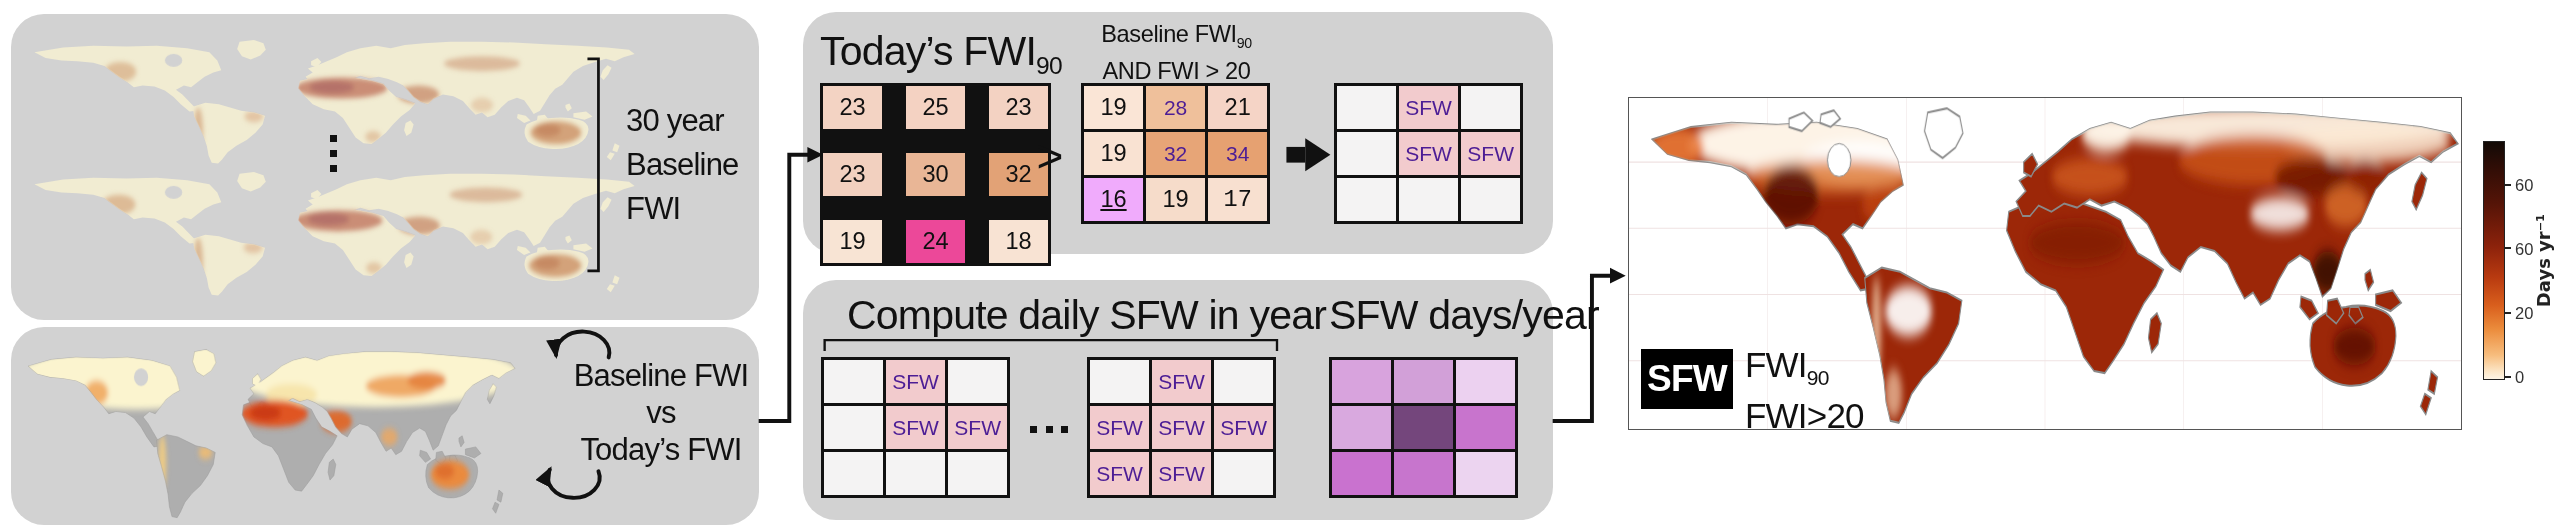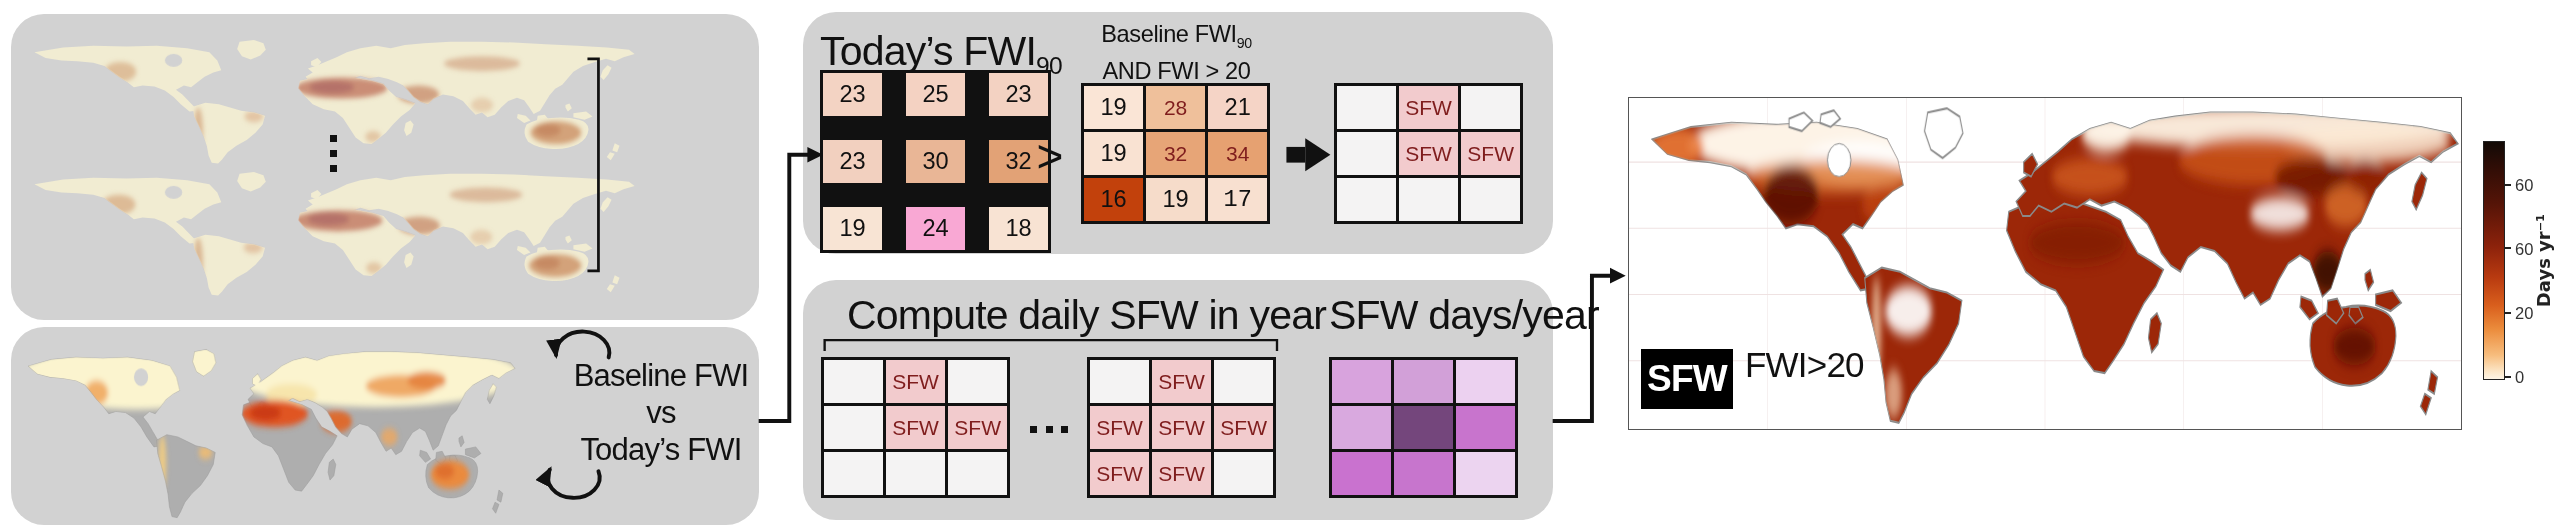--- a/index.html
+++ b/index.html
@@ -6,21 +6,21 @@
   body{width:2576px;height:531px;font-family:"Liberation Sans","DejaVu Sans",sans-serif;color:#111;}
   .stage{position:relative;width:2576px;height:531px;overflow:hidden;background:#fff;}
   .panel{position:absolute;background:#d2d2d2;border-radius:33px;}
   .abs{position:absolute;}
   .ttl{position:absolute;text-align:center;font-weight:400;color:#111;letter-spacing:-0.8px;white-space:nowrap;}
   .ttl-big{font-size:41px;}
   .ttl-sm{font-size:23.6px;line-height:28px;letter-spacing:-0.4px;}
   sub{font-size:0.6em;margin-top:24px;}
   .grid3x3{position:absolute;display:grid;grid-template-columns:repeat(3,59px);grid-auto-rows:43px;gap:3.1px;background:#111;border:3.9px solid #111;}
   .grid3x3 .cell{display:flex;align-items:center;justify-content:center;font-size:23.6px;color:#111;}
-  .grid3x3 .cell.red{color:#7f1d1d;font-size:21px;}
+  .grid3x3 .cell.red{color:#4c1d95;font-size:21px;}
   .side-label{position:absolute;font-size:31px;line-height:44px;color:#111;letter-spacing:-0.8px;}
   .vs-label{position:absolute;width:236px;text-align:center;font-size:31px;line-height:37px;letter-spacing:-0.8px;color:#111;}
   .sq-dots-v{position:absolute;display:flex;flex-direction:column;gap:7.9px;}
   .sq-dots-h{position:absolute;display:flex;flex-direction:row;gap:8.6px;}
   .sq{width:7px;height:7px;background:#111;}
   .map-panel{position:absolute;background:#fff;border:1.6px solid #555;}
   .legend-box{position:absolute;background:#000;color:#fff;display:flex;align-items:center;justify-content:center;font-size:37px;font-weight:700;letter-spacing:-0.8px;}
   .legend-text{position:absolute;font-size:35px;line-height:38px;letter-spacing:-0.8px;color:#111;white-space:nowrap;}
   .colorbar{position:absolute;border:0.8px solid #222;
     background:linear-gradient(to bottom,#120a06 0%,#2e0d06 10%,#551407 26%,#8c220b 44%,#b83a10 57%,#d95f1d 69%,#eb8c3c 79%,#f7bd7e 90%,#fce7c9 97%,#fdf4e5 100%);}
@@ -115,20 +115,25 @@
       <ellipse cx="228" cy="116" rx="6" ry="30" fill="#d2a47c" opacity="0.7"></ellipse>
       <ellipse cx="297" cy="98" rx="12" ry="7" fill="#ddb490" opacity="0.7"></ellipse>
       <ellipse cx="677" cy="120" rx="33" ry="14" fill="#cf9a70" opacity="0.9"></ellipse>
       <ellipse cx="667" cy="117" rx="16" ry="8" fill="#c68a64"></ellipse>
       <ellipse cx="449" cy="123" rx="10" ry="7" fill="#d8ad85" opacity="0.6"></ellipse>
       <ellipse cx="584" cy="85" rx="14" ry="9" fill="#dcb28b" opacity="0.5"></ellipse>
     </g>
     <ellipse cx="197" cy="30" rx="11" ry="8" fill="#d2d2d2"></ellipse>
   </svg>
 
+  <div class="side-label" style="left:626px;top:99px;">
+    <div>30 year</div>
+    <div>Baseline</div>
+    <div>FWI</div>
+  </div>
 
   <div class="panel" style="left:11px;top:327px;width:748px;height:198px;"></div>
 
   <svg class="abs" style="left:14px;top:344px;" width="503" height="177" viewBox="0 0 780 160" preserveAspectRatio="none">
     <g fill="#aeaeae" stroke="#9c9c9c" stroke-width="0.6">
       <use href="#p-na"></use>
         <use href="#p-green"></use>
         <use href="#p-sa"></use>
         <use href="#p-af"></use>
         <use href="#p-eu"></use>
@@ -161,46 +166,46 @@
     <div>Baseline FWI</div>
     <div>vs</div>
     <div>Today’s FWI</div>
   </div>
 
   <div class="panel" style="left:803px;top:11.8px;width:750px;height:242px;"></div>
 
   <div class="ttl ttl-big" style="left:820px;top:28px;width:188px;">
     <span>Today’s FWI</span><sub>90</sub>
   </div>
-  <div class="grid3x3" style="left:820px;top:70px;gap:24px;">
+  <div class="grid3x3" style="left:820px;top:83px;gap:24px;">
       <div class="cell" style="background: rgb(243, 211, 195);">23</div>
       <div class="cell" style="background: rgb(244, 210, 194);">25</div>
       <div class="cell" style="background: rgb(243, 210, 194);">23</div>
       <div class="cell" style="background: rgb(242, 208, 191);">23</div>
       <div class="cell" style="background: rgb(233, 182, 150);">30</div>
       <div class="cell" style="background: rgb(226, 162, 118);">32</div>
       <div class="cell" style="background: rgb(248, 228, 212);">19</div>
-      <div class="cell" style="background: #f9a8d4; text-align: right;">24</div>
+      <div class="cell" style="background: #ec4899; text-align: right;">24</div>
       <div class="cell" style="background: rgb(248, 227, 211);">18</div>
     </div>
 
   <div class="ttl" style="left:1018px;top:129px;width:63px;font-size:46px;">&gt;</div>
 
   <div class="ttl ttl-sm" style="left:1081px;top:20.4px;width:191px;">
     <div><span>Baseline FWI</span><sub>90</sub></div>
     <div>AND FWI &gt; 20</div>
   </div>
   <div class="grid3x3" style="left:1081px;top:83px;">
       <div class="cell" style="background: rgb(250, 229, 214);">19</div>
       <div class="cell red" style="background: rgb(239, 192, 155);">28</div>
       <div class="cell" style="background: rgb(245, 212, 198);">21</div>
       <div class="cell" style="background: rgb(249, 226, 210);">19</div>
       <div class="cell red" style="background: rgb(231, 165, 119);">32</div>
       <div class="cell red" style="background: rgb(230, 161, 113);">34</div>
-      <div class="cell" style="background: #c2410c;">16</div>
+      <div class="cell" style="background: #f0abfc; text-decoration: underline;">16</div>
       <div class="cell" style="background: rgb(246, 220, 202);">19</div>
       <div class="cell" style="background: rgb(248, 224, 208); font-family: Liberation Mono, monospace;">17</div>
     </div>
 
   <div class="grid3x3" style="left:1334px;top:83px;">
       <div class="cell" style="background: rgb(244, 243, 243);"></div>
       <div class="cell red" style="background: rgb(242, 203, 205);">SFW</div>
       <div class="cell" style="background: rgb(244, 243, 243);"></div>
       <div class="cell" style="background: rgb(244, 243, 243);"></div>
       <div class="cell red" style="background: rgb(242, 203, 205);">SFW</div>
@@ -301,20 +306,21 @@
         </g>
       </g>
       <use href="#p-green" fill="#ffffff" stroke="#8a8a8a" style="vector-effect:non-scaling-stroke"></use>
       <use href="#p-arc" fill="#ffffff" stroke="#8a8a8a" style="vector-effect:non-scaling-stroke"></use>
       <ellipse cx="197" cy="30" rx="11" ry="8" fill="#ffffff" stroke="#8a8a8a" style="vector-effect:non-scaling-stroke"></ellipse>
     </svg>
   </div>
 
   <div class="legend-box" style="left:1641px;top:349px;width:92px;height:60px;">SFW</div>
   <div class="legend-text" style="left:1745px;top:346px;">
+    <div><span>FWI</span><sub>90</sub></div>
     <div>FWI&gt;20</div>
   </div>
 
   <div class="colorbar" style="left:2483px;top:141px;width:20.4px;height:237px;"></div>
   <div class="cb-tick" style="left:2505px;top:184px;"></div>
   <div class="cb-tick" style="left:2505px;top:247px;"></div>
   <div class="cb-tick" style="left:2505px;top:312px;"></div>
   <div class="cb-tick" style="left:2505px;top:376px;"></div>
   <span class="cb-lab" style="left:2515px;top:176px;">60</span>
   <span class="cb-lab" style="left:2515px;top:240px;">60</span>

